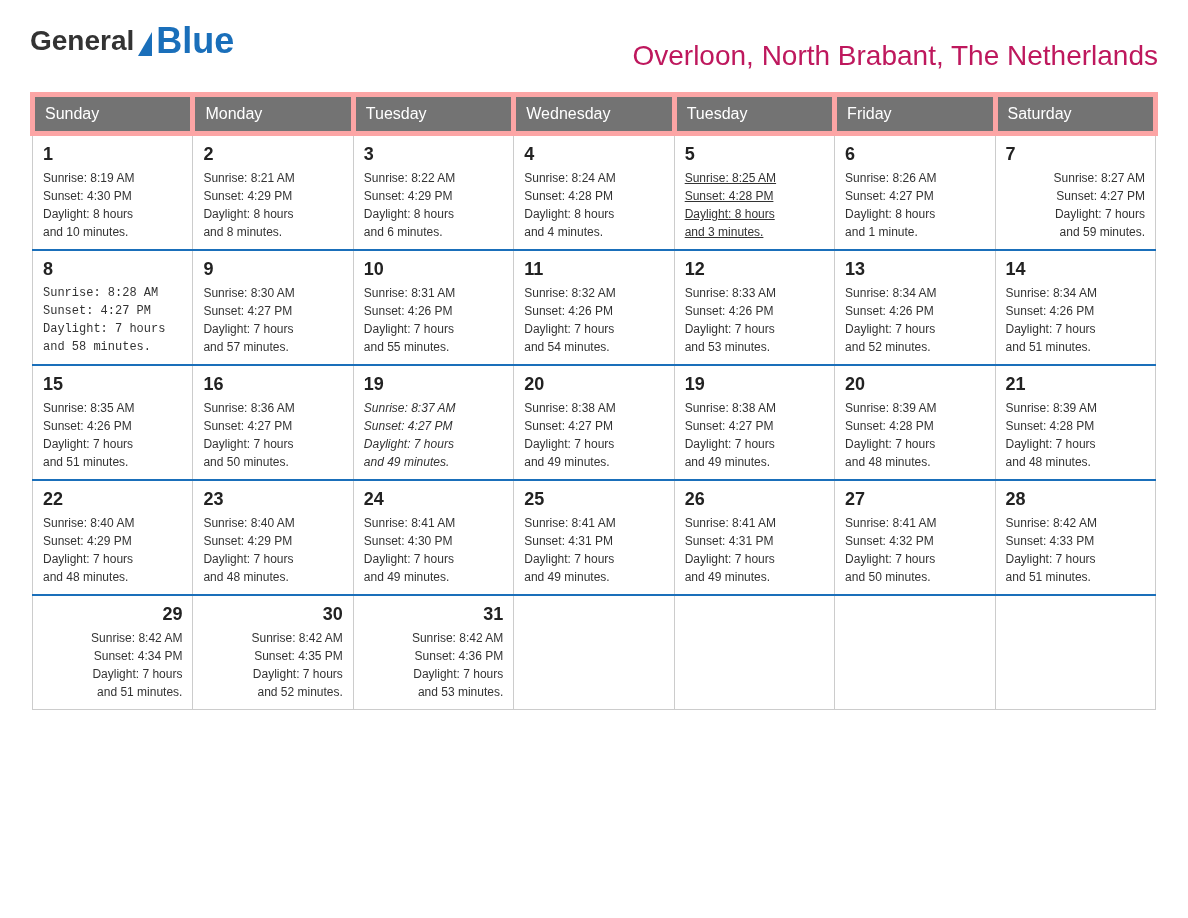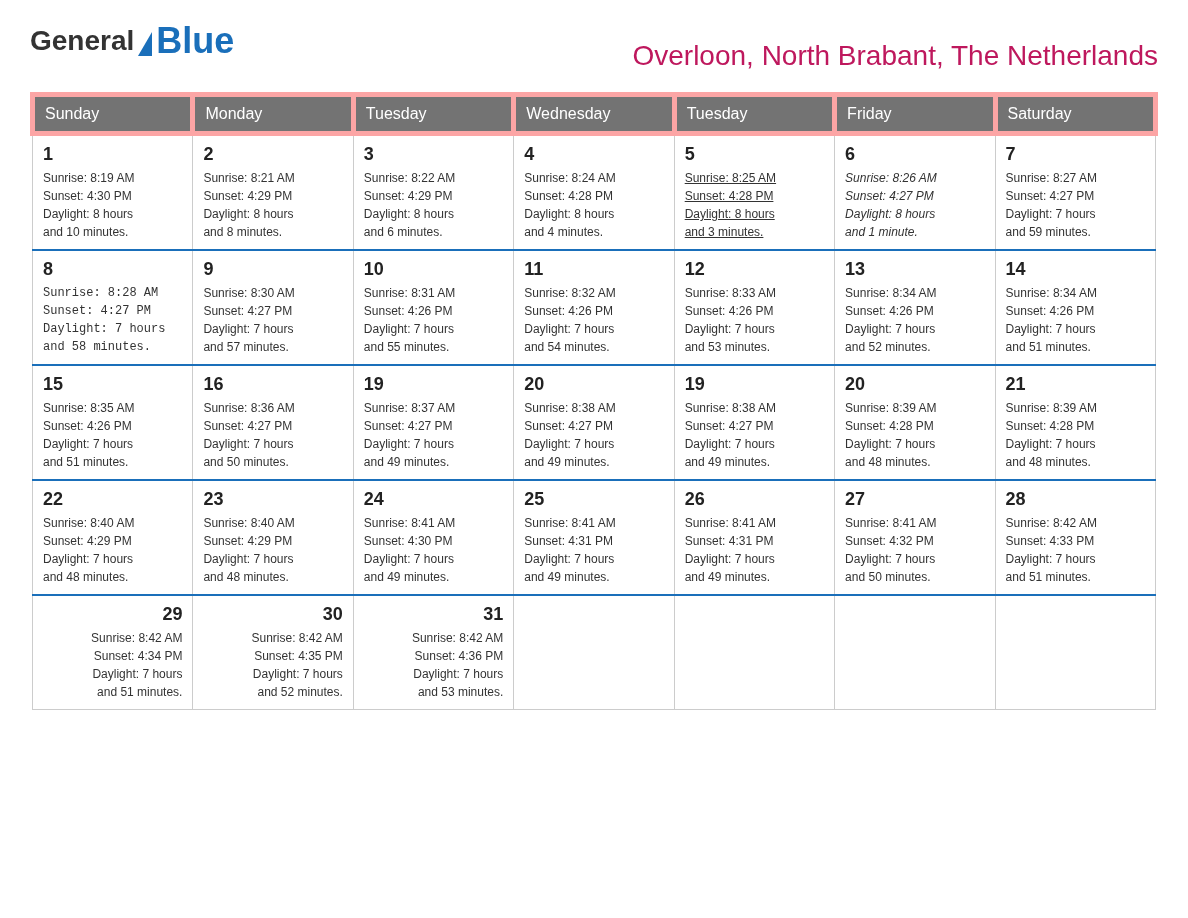--- a/index.html
+++ b/index.html
@@ -161,28 +161,28 @@
         </td>
         <td>
           <span class="day-num">5</span>
           <div class="day-info" style="white-space: pre-line; text-decoration: underline;">Sunrise: 8:25 AM
 Sunset: 4:28 PM
 Daylight: 8 hours
 and 3 minutes.</div>
         </td>
         <td>
           <span class="day-num">6</span>
-          <div class="day-info" style="white-space: pre-line; font-style: italic;">Sunrise: 8:26 AM
+          <div class="day-info" style="white-space: pre-line;">Sunrise: 8:26 AM
 Sunset: 4:27 PM
 Daylight: 8 hours
 and 1 minute.</div>
         </td>
         <td>
           <span class="day-num">7</span>
-          <div class="day-info" style="white-space: pre-line;">Sunrise: 8:27 AM
+          <div class="day-info" style="white-space: pre-line; text-align: right;">Sunrise: 8:27 AM
 Sunset: 4:27 PM
 Daylight: 7 hours
 and 59 minutes.</div>
         </td>
       </tr>
       <tr>
         <td>
           <span class="day-num">8</span>
           <div class="day-info" style="white-space: pre-line; font-family: Liberation Mono, monospace;">Sunrise: 8:28 AM
 Sunset: 4:27 PM
@@ -242,21 +242,21 @@
         </td>
         <td>
           <span class="day-num">16</span>
           <div class="day-info" style="white-space: pre-line;">Sunrise: 8:36 AM
 Sunset: 4:27 PM
 Daylight: 7 hours
 and 50 minutes.</div>
         </td>
         <td>
           <span class="day-num">19</span>
-          <div class="day-info" style="white-space: pre-line;">Sunrise: 8:37 AM
+          <div class="day-info" style="white-space: pre-line; font-style: italic;">Sunrise: 8:37 AM
 Sunset: 4:27 PM
 Daylight: 7 hours
 and 49 minutes.</div>
         </td>
         <td>
           <span class="day-num">20</span>
           <div class="day-info" style="white-space: pre-line;">Sunrise: 8:38 AM
 Sunset: 4:27 PM
 Daylight: 7 hours
 and 49 minutes.</div>

